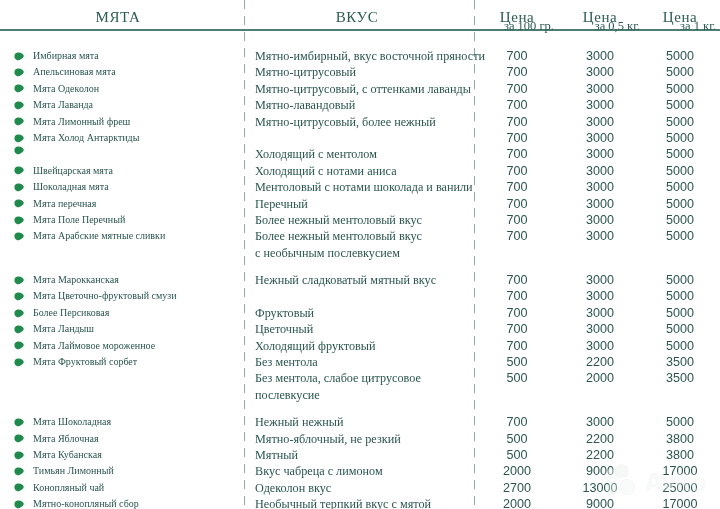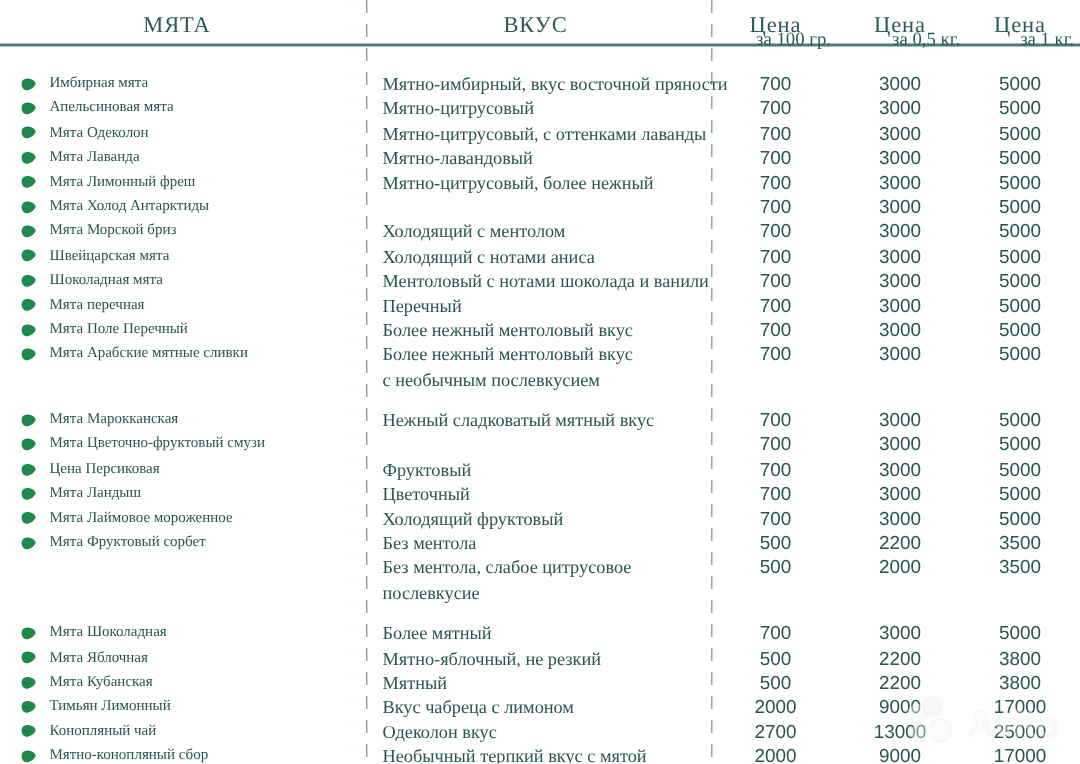--- a/index.html
+++ b/index.html
@@ -275,21 +275,20 @@
         <div class="cell-price cp2">3000</div>
         <div class="cell-price cp3">5000</div>
       </div>
       <div class="row">
         <div class="cell-mint">
           <span class="leaf">
             <svg width="10" height="9" viewBox="0 0 10 9" xmlns="http://www.w3.org/2000/svg">
               <path d="M0.4 4.1 C0.4 1.6 2.2 0.2 4.6 0.4 C7.2 0.6 9.4 1.9 9.7 3.4 C9.9 4.6 8.8 6.0 7.2 7.0 C5.8 7.9 4.3 8.4 3.3 8.2 C1.5 7.8 0.4 6.1 0.4 4.1 Z" fill="#1f8a4c"></path>
             </svg>
           </span>
-          <span>Мята Морской бриз</span>
         </div>
         <div class="cell-flavor">Холодящий с ментолом</div>
         <div class="cell-price cp1">700</div>
         <div class="cell-price cp2">3000</div>
         <div class="cell-price cp3">5000</div>
       </div>
       <div class="row">
         <div class="cell-mint">
           <span class="leaf">
             <svg width="10" height="9" viewBox="0 0 10 9" xmlns="http://www.w3.org/2000/svg">
@@ -390,21 +389,21 @@
         <div class="cell-price cp2">3000</div>
         <div class="cell-price cp3">5000</div>
       </div>
       <div class="row">
         <div class="cell-mint">
           <span class="leaf">
             <svg width="10" height="9" viewBox="0 0 10 9" xmlns="http://www.w3.org/2000/svg">
               <path d="M0.4 4.1 C0.4 1.6 2.2 0.2 4.6 0.4 C7.2 0.6 9.4 1.9 9.7 3.4 C9.9 4.6 8.8 6.0 7.2 7.0 C5.8 7.9 4.3 8.4 3.3 8.2 C1.5 7.8 0.4 6.1 0.4 4.1 Z" fill="#1f8a4c"></path>
             </svg>
           </span>
-          <span>Цена Персиковая</span>
+          <span>Более Персиковая</span>
         </div>
         <div class="cell-flavor">Фруктовый</div>
         <div class="cell-price cp1">700</div>
         <div class="cell-price cp2">3000</div>
         <div class="cell-price cp3">5000</div>
       </div>
       <div class="row">
         <div class="cell-mint">
           <span class="leaf">
             <svg width="10" height="9" viewBox="0 0 10 9" xmlns="http://www.w3.org/2000/svg">
@@ -458,21 +457,21 @@
       <div class="row gap"></div>
       <div class="row">
         <div class="cell-mint">
           <span class="leaf">
             <svg width="10" height="9" viewBox="0 0 10 9" xmlns="http://www.w3.org/2000/svg">
               <path d="M0.4 4.1 C0.4 1.6 2.2 0.2 4.6 0.4 C7.2 0.6 9.4 1.9 9.7 3.4 C9.9 4.6 8.8 6.0 7.2 7.0 C5.8 7.9 4.3 8.4 3.3 8.2 C1.5 7.8 0.4 6.1 0.4 4.1 Z" fill="#1f8a4c"></path>
             </svg>
           </span>
           <span>Мята Шоколадная</span>
         </div>
-        <div class="cell-flavor">Более мятный</div>
+        <div class="cell-flavor">Нежный нежный</div>
         <div class="cell-price cp1">700</div>
         <div class="cell-price cp2">3000</div>
         <div class="cell-price cp3">5000</div>
       </div>
       <div class="row">
         <div class="cell-mint">
           <span class="leaf">
             <svg width="10" height="9" viewBox="0 0 10 9" xmlns="http://www.w3.org/2000/svg">
               <path d="M0.4 4.1 C0.4 1.6 2.2 0.2 4.6 0.4 C7.2 0.6 9.4 1.9 9.7 3.4 C9.9 4.6 8.8 6.0 7.2 7.0 C5.8 7.9 4.3 8.4 3.3 8.2 C1.5 7.8 0.4 6.1 0.4 4.1 Z" fill="#1f8a4c"></path>
             </svg>

